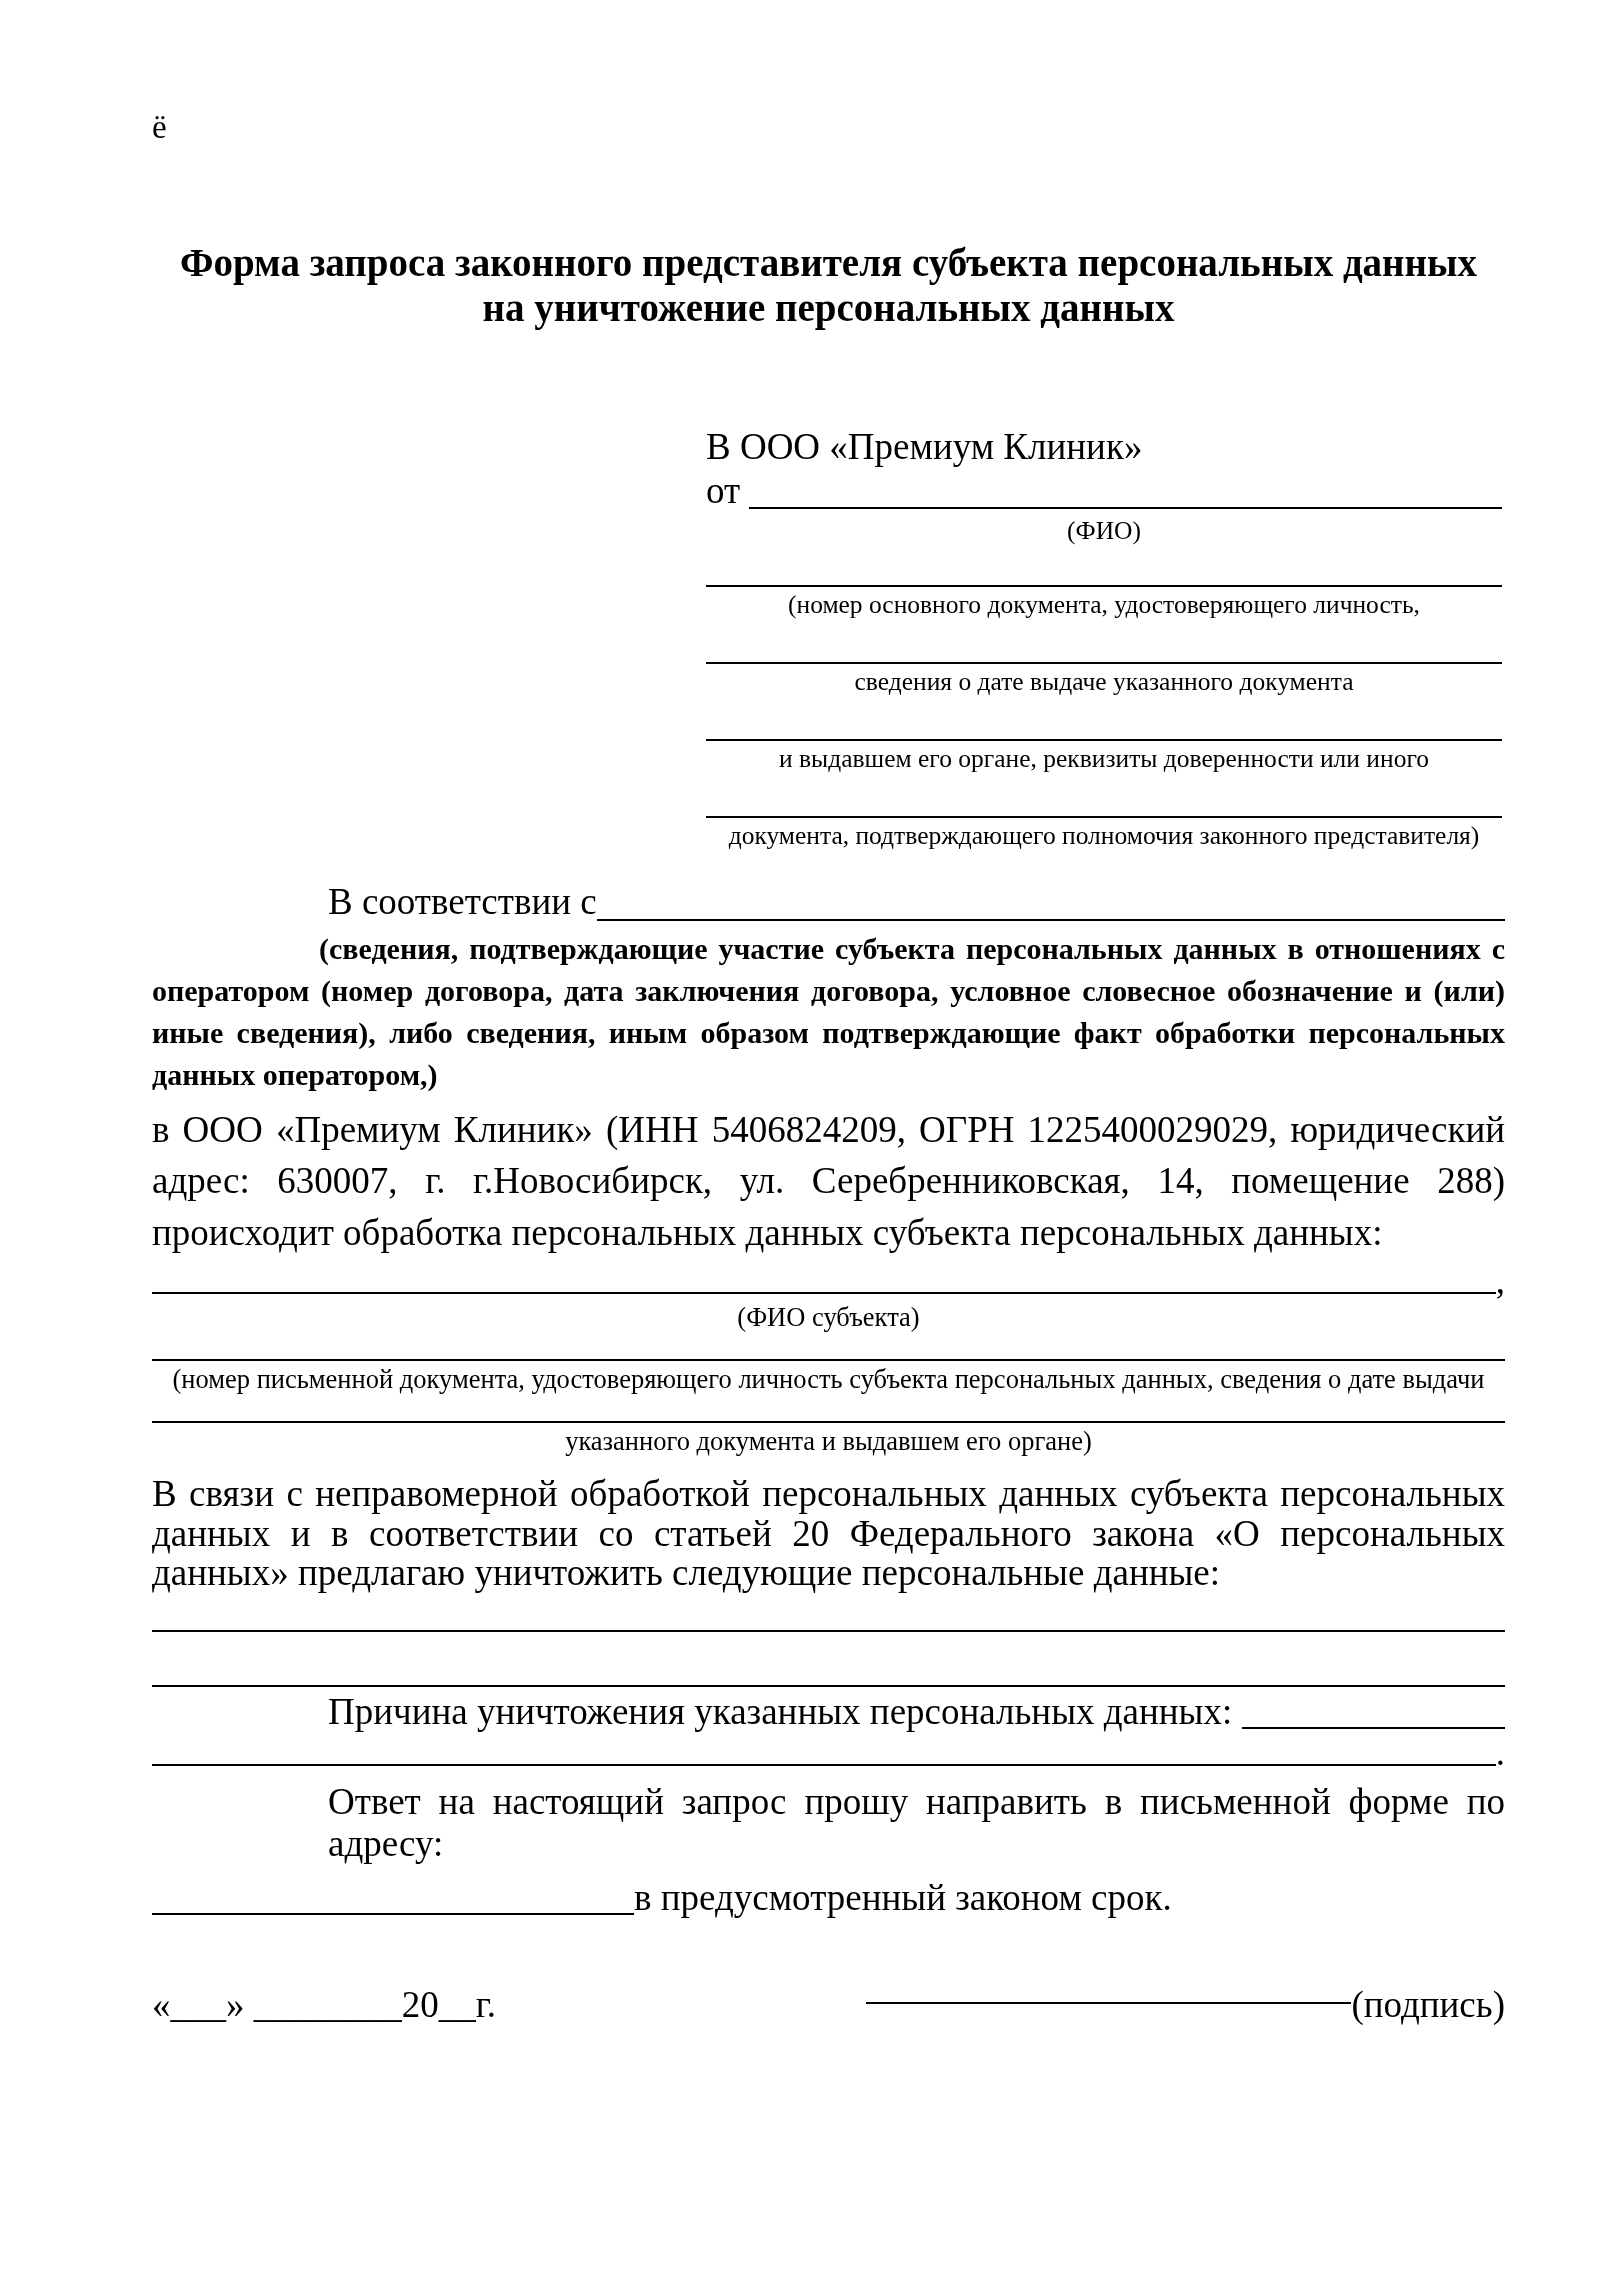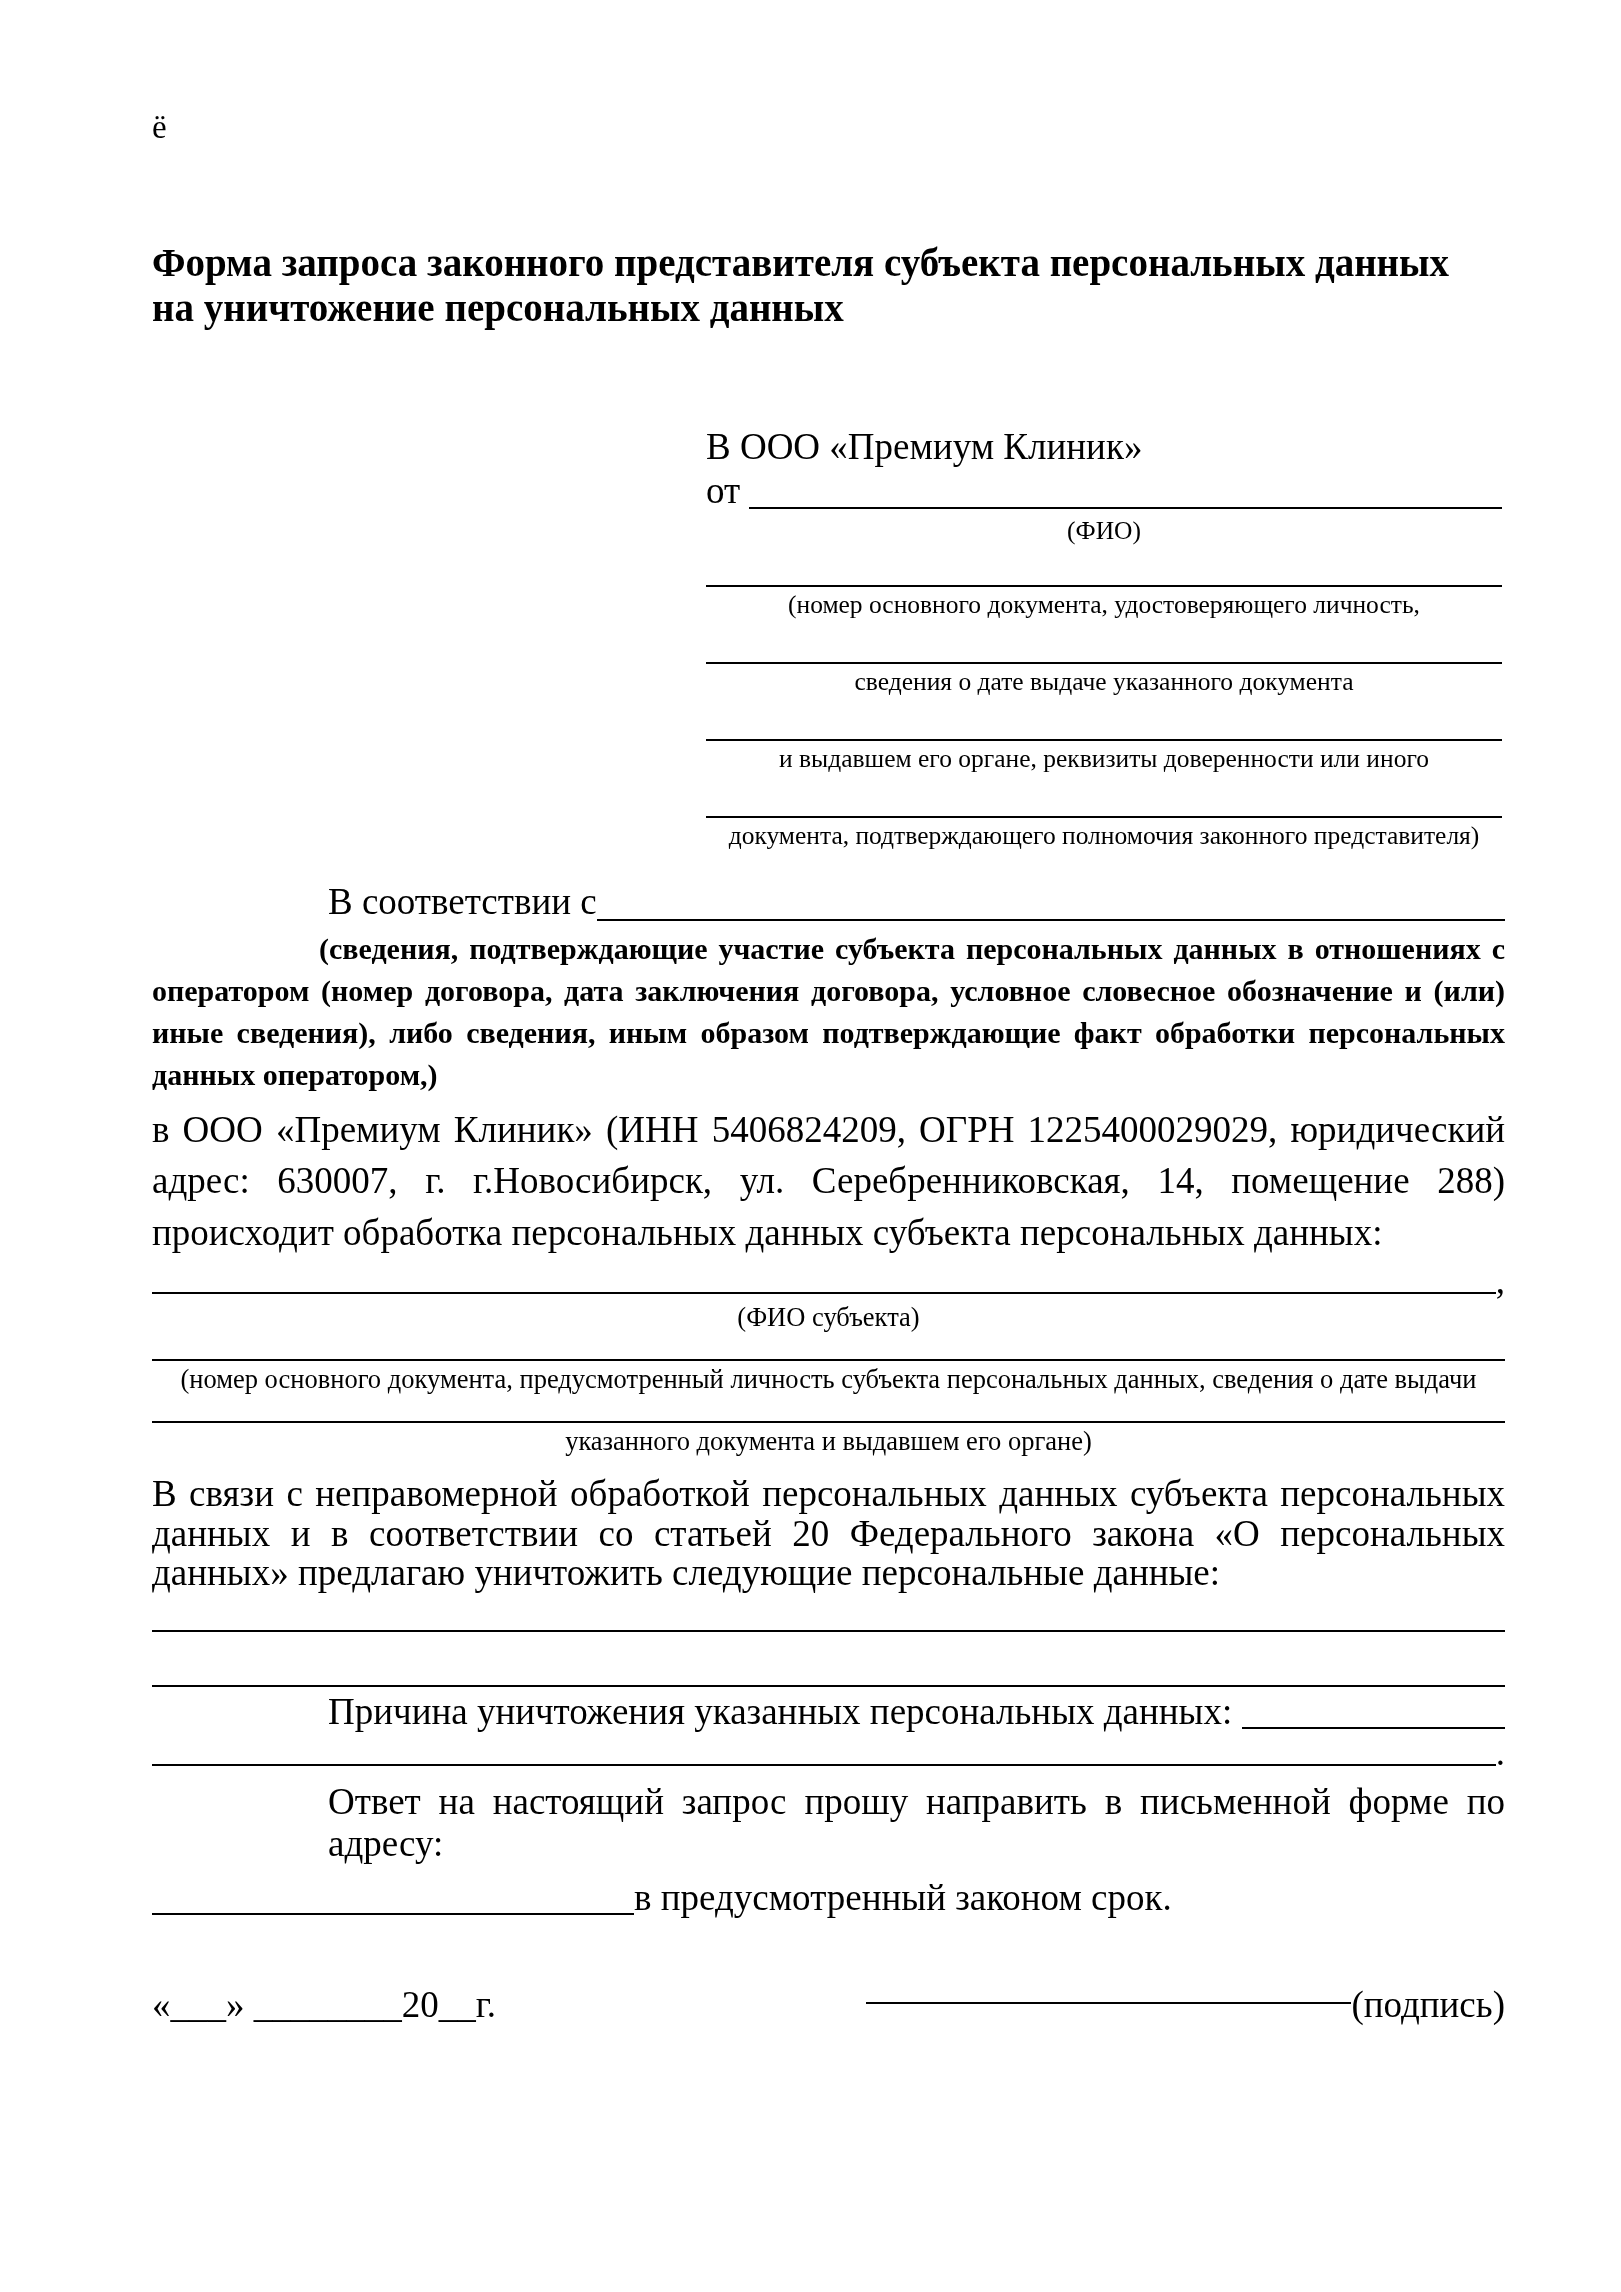--- a/index.html
+++ b/index.html
@@ -14,21 +14,21 @@
     overflow:hidden;
   }
   .content { padding:0 116px 0 152px; box-sizing:border-box; }
 
   .stray { padding-top:108px; font-size:33px; line-height:39px; }
 
   .hdr-right { margin-top:5.9px; margin-left:931px; font-size:37px; line-height:1.02; }
 
   .title {
     margin-top:94px;
-    text-align:left;
+    text-align:center;
     font-weight:bold;
     font-size:39px;
     line-height:1.15;
   }
 
   
   .addr { margin-top:94px; margin-left:554px; width:796px; }
   .addr-to { line-height:1.2; }
   .addr-from { display:flex; align-items:flex-end; line-height:1.2; }
   .addr-from .lbl { white-space:pre; }
@@ -137,21 +137,21 @@
 
     <div class="par op-par">в ООО «Премиум Клиник» (ИНН 5406824209, ОГРН 1225400029029, юридический адрес: 630007, г. г.Новосибирск, ул. Серебренниковская, 14, помещение 288) происходит обработка персональных данных субъекта персональных данных:</div>
 
     <div class="row-flex">
       <div class="fill bl-fio" style="margin-bottom:4.9px;"></div>
       <span style="line-height:1;">,</span>
     </div>
     <div class="center-cap">(ФИО субъекта)</div>
 
     <div class="blankline bl-doc1"></div>
-    <div class="center-cap">(номер основного документа, предусмотренный личность субъекта персональных данных, сведения о дате выдачи</div>
+    <div class="center-cap">(номер письменной документа, удостоверяющего личность субъекта персональных данных, сведения о дате выдачи</div>
 
     <div class="blankline bl-doc2"></div>
     <div class="center-cap">указанного документа и выдавшем его органе)</div>
 
     <div class="par-tight unlawful">В связи с неправомерной обработкой персональных данных субъекта персональных данных и в соответствии со статьей 20 Федерального закона «О персональных данных» предлагаю уничтожить следующие персональные данные:</div>
 
     <div class="blankline bl-data1"></div>
     <div class="blankline bl-data2"></div>
 
     <div class="row-flex indent row-reason">

